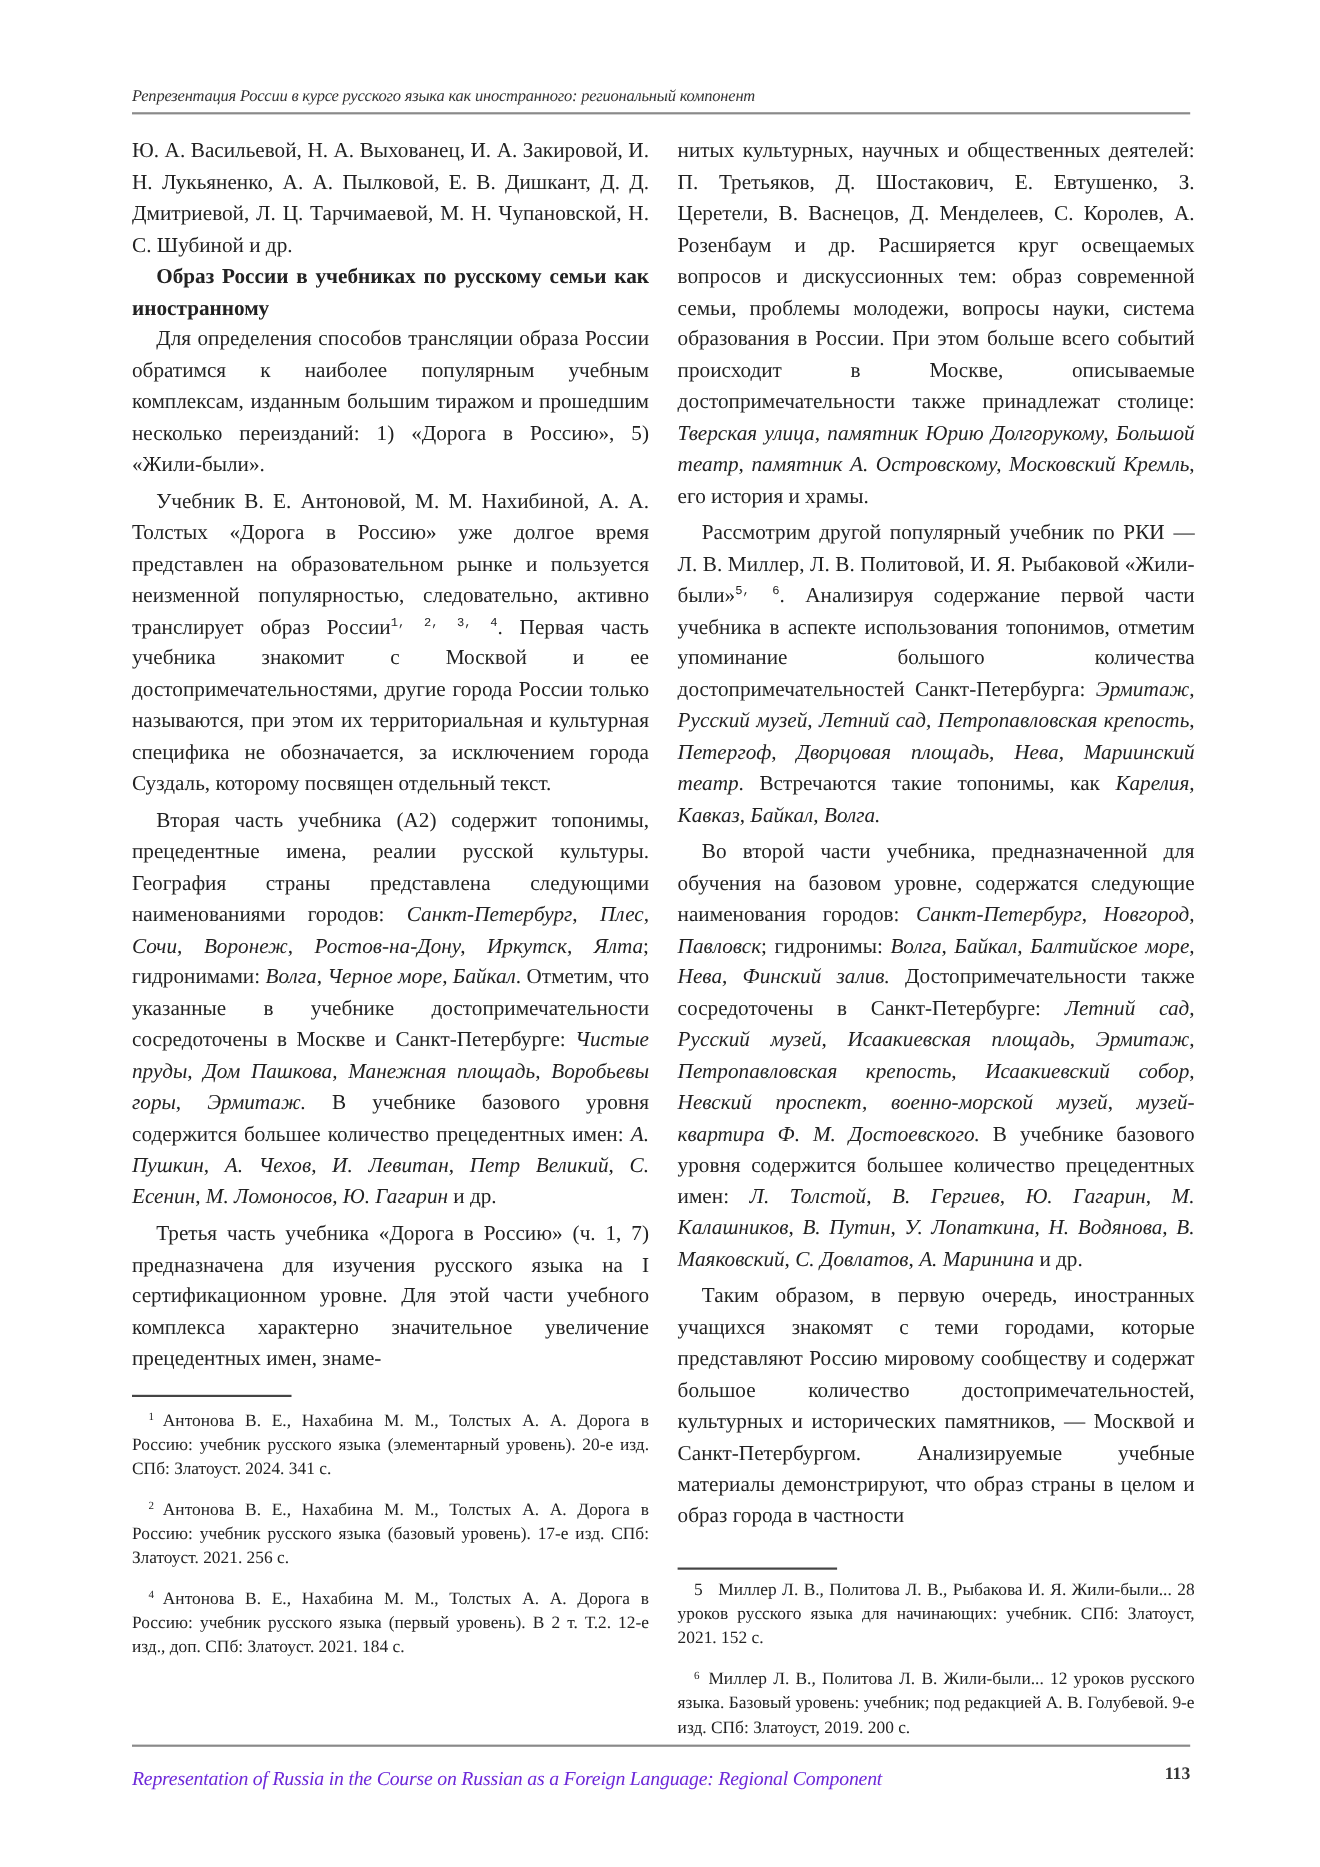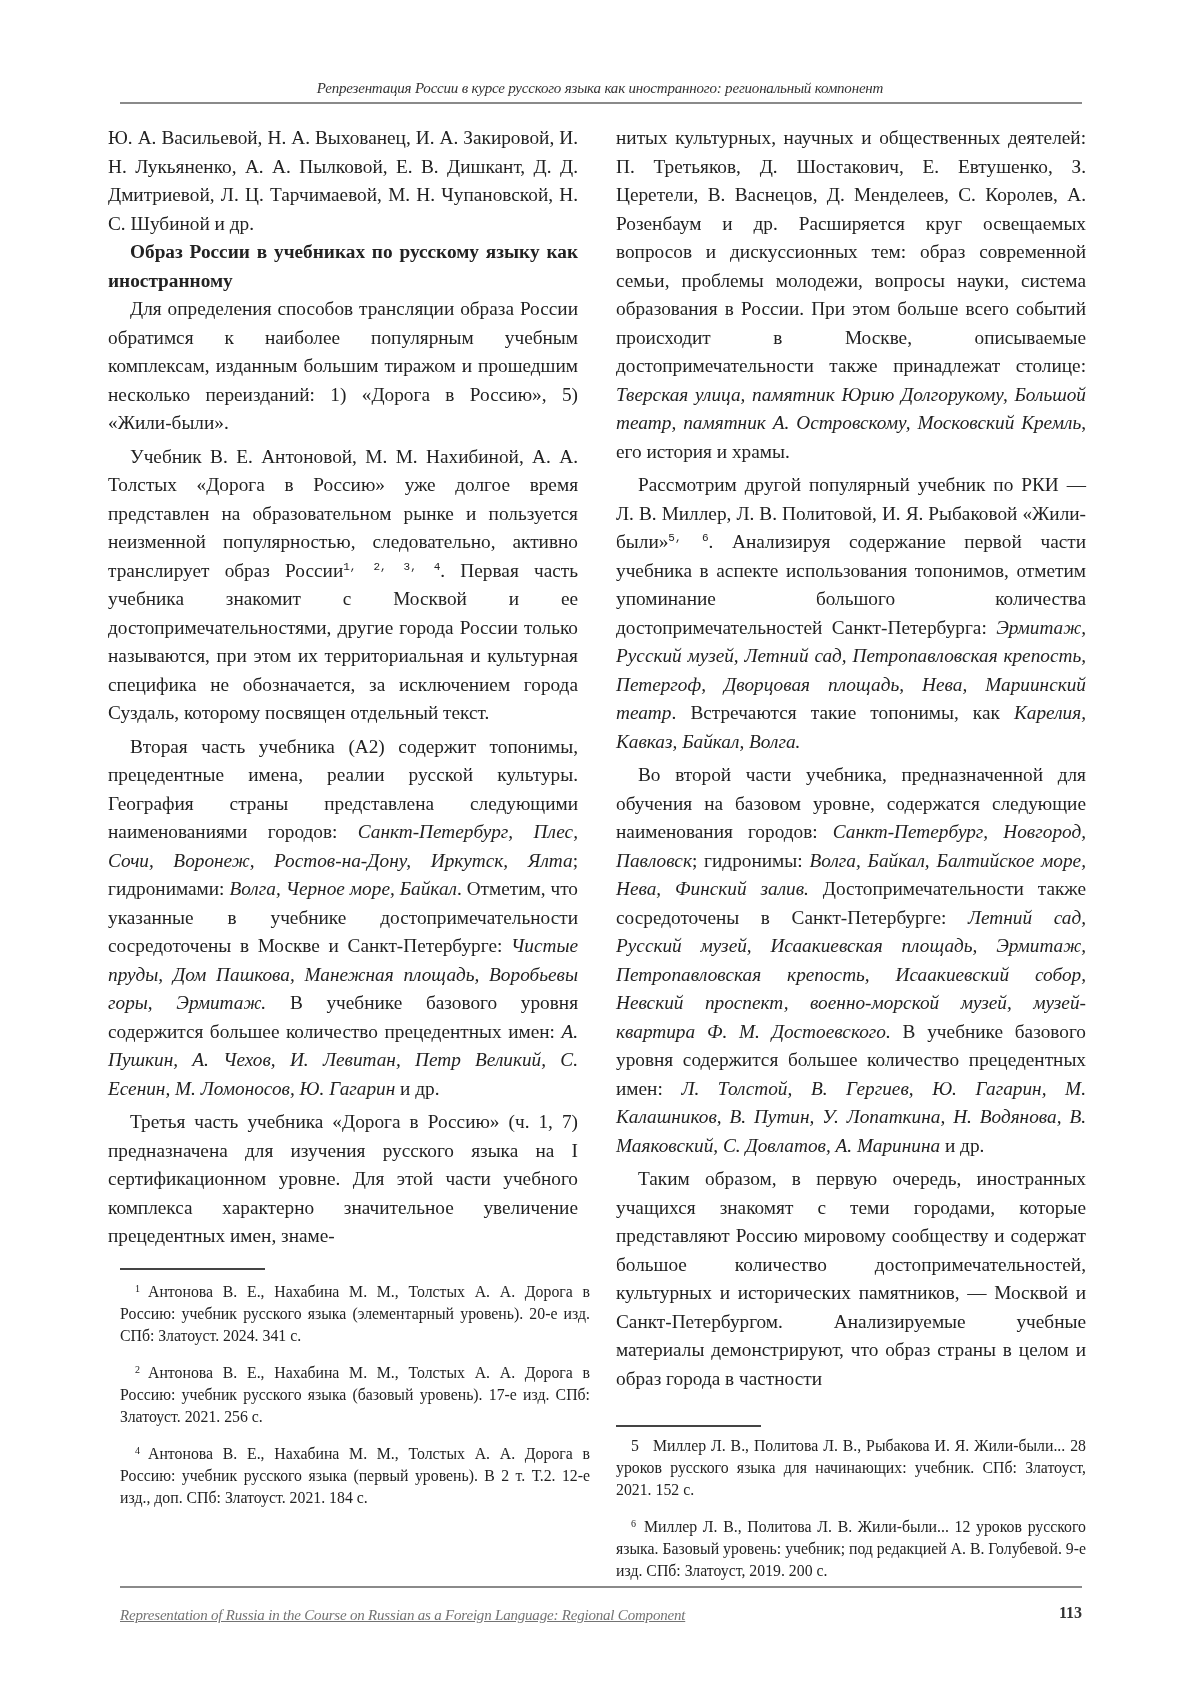--- a/index.html
+++ b/index.html
@@ -1,49 +1,49 @@
 <!DOCTYPE html>
 <html><head>
 <meta charset="utf-8">
 <style>
   html, body { margin: 0; padding: 0; background: #ffffff; }
   body { width: 1200px; height: 1697px; position: relative; overflow: hidden;
          font-family: "Liberation Serif", "DejaVu Serif", serif; color: #222; }
   .running-head { position: absolute; left: 120px; top: 80px; width: 960px;
-         font-style: italic; font-size: 15px; color: #333; letter-spacing: -0.2px; text-align: center; }
+         font-style: italic; font-size: 15px; color: #333; letter-spacing: -0.2px; }
   .head-rule { position: absolute; left: 120px; top: 102px; width: 962px; height: 2px; background: #8a8a8a; }
   .col { position: absolute; top: 124px; width: 470px; font-size: 19.3px; line-height: 28.5px; text-align: justify; }
-  .col-left { left: 108px; }
+  .col-left { left: 120px; }
   .col-right { left: 616px; }
   .col p { margin: 0; text-indent: 22px; }
   .col p.noindent { text-indent: 0; }
   .col p + p { margin-top: 5px; }
   .col h3 { font-size: 19.3px; font-weight: bold; margin: 0; text-indent: 22px; line-height: 28.5px; }
   .it { font-style: italic; }
   sup { font-size: 11px; line-height: 0; vertical-align: 7px; font-family: Liberation Mono, monospace; }
   .fn-rule { width: 145px; height: 1.5px; background: #444; margin: 0 0 8px 0; }
   .footnotes { position: absolute; width: 470px; font-size: 15.8px; line-height: 22px; text-align: justify; }
   .fn-left { left: 120px; top: 1268px; }
   .fn-right { left: 616px; top: 1425px; font-family: Liberation Serif, serif; }
   .footnotes p { margin: 0 0 12px 0; text-indent: 15px; }
   .fn-num { font-size: 10px; vertical-align: 5px; margin-right: 8px; }
   .fn-num.big { font-size: 15.8px; vertical-align: 0; margin-right: 14px; }
   .foot-rule { position: absolute; left: 120px; top: 1586px; width: 962px; height: 2px; background: #8a8a8a; }
-  .running-foot { position: absolute; left: 120px; top: 1607px; font-style: italic; font-size: 15px; color: #737373; letter-spacing: -0.2px; text-decoration: underline; }
+  .running-foot { position: absolute; left: 120px; top: 1607px; font-style: italic; font-size: 18px; color: #6d28d9; letter-spacing: -0.2px; }
   .page-num { position: absolute; right: 118px; top: 1604px; font-size: 16px; color: #333; font-weight: bold; }
 </style>
 </head>
 <body>
 
 <div class="running-head">Репрезентация России в курсе русского языка как иностранного: региональный компонент</div>
 <div class="head-rule"></div>
 
 <div class="col col-left">
   <p class="noindent">Ю. А. Васильевой, Н. А. Выхованец, И. А. Закировой, И. Н. Лукьяненко, А. А. Пылковой, Е. В. Дишкант, Д. Д. Дмитриевой, Л. Ц. Тарчимаевой, М. Н. Чупановской, Н. С. Шубиной и др.</p>
-  <h3>Образ России в учебниках по русскому языку как иностранному</h3>
+  <h3>Образ России в учебниках по русскому семьи как иностранному</h3>
   <p>Для определения способов трансляции образа России обратимся к наиболее популярным учебным комплексам, изданным большим тиражом и прошедшим несколько переизданий: 1) «Дорога в Россию», 5) «Жили-были».</p>
   <p><span>Учебник В. Е. Антоновой, М. М. Нахибиной, А. А. Толстых «Дорога в Россию» уже долгое время представлен на образовательном рынке и пользуется неизменной популярностью, следовательно, активно транслирует образ России</span><sup>1, 2, 3, 4</sup><span>. Первая часть учебника знакомит с Москвой и ее достопримечательностями, другие города России только называются, при этом их территориальная и культурная специфика не обозначается, за исключением города Суздаль, которому посвящен отдельный текст.</span></p>
   <p><span>Вторая часть учебника (А2) содержит топонимы, прецедентные имена, реалии русской культуры. География страны представлена следующими наименованиями городов: </span><span class="it">Санкт-Петербург, Плес, Сочи, Воронеж, Ростов-на-Дону, Иркутск, Ялта</span><span>; гидронимами: </span><span class="it">Волга, Черное море, Байкал</span><span>. Отметим, что указанные в учебнике достопримечательности сосредоточены в Москве и Санкт-Петербурге: </span><span class="it">Чистые пруды, Дом Пашкова, Манежная площадь, Воробьевы горы, Эрмитаж.</span><span> В учебнике базового уровня содержится большее количество прецедентных имен: </span><span class="it">А. Пушкин, А. Чехов, И. Левитан, Петр Великий, С. Есенин, М. Ломоносов, Ю. Гагарин</span><span> и др.</span></p>
   <p>Третья часть учебника «Дорога в Россию» (ч. 1, 7) предназначена для изучения русского языка на I сертификационном уровне. Для этой части учебного комплекса характерно значительное увеличение прецедентных имен, знаме-</p>
 </div>
 
 <div class="col col-right">
   <p class="noindent"><span>нитых культурных, научных и общественных деятелей: П. Третьяков, Д. Шостакович, Е. Евтушенко, З. Церетели, В. Васнецов, Д. Менделеев, С. Королев, А. Розенбаум и др. Расширяется круг освещаемых вопросов и дискуссионных тем: образ современной семьи, проблемы молодежи, вопросы науки, система образования в России. При этом больше всего событий происходит в Москве, описываемые достопримечательности также принадлежат столице: </span><span class="it">Тверская улица, памятник Юрию Долгорукому, Большой театр, памятник А. Островскому, Московский Кремль</span><span>, его история и храмы.</span></p>
   <p><span>Рассмотрим другой популярный учебник по РКИ — Л. В. Миллер, Л. В. Политовой, И. Я. Рыбаковой «Жили-были»</span><sup>5, 6</sup><span>. Анализируя содержание первой части учебника в аспекте использования топонимов, отметим упоминание большого количества достопримечательностей Санкт-Петербурга: </span><span class="it">Эрмитаж, Русский музей, Летний сад, Петропавловская крепость, Петергоф, Дворцовая площадь, Нева, Мариинский театр</span><span>. Встречаются такие топонимы, как </span><span class="it">Карелия, Кавказ, Байкал, Волга.</span></p>
   <p><span>Во второй части учебника, предназначенной для обучения на базовом уровне, содержатся следующие наименования городов: </span><span class="it">Санкт-Петербург, Новгород, Павловск</span><span>; гидронимы: </span><span class="it">Волга, Байкал, Балтийское море, Нева, Финский залив.</span><span> Достопримечательности также сосредоточены в Санкт-Петербурге: </span><span class="it">Летний сад, Русский музей, Исаакиевская площадь, Эрмитаж, Петропавловская крепость, Исаакиевский собор, Невский проспект, военно-морской музей, музей-квартира Ф. М. Достоевского.</span><span> В учебнике базового уровня содержится большее количество прецедентных имен: </span><span class="it">Л. Толстой, В. Гергиев, Ю. Гагарин, М. Калашников, В. Путин, У. Лопаткина, Н. Водянова, В. Маяковский, С. Довлатов, А. Маринина</span><span> и др.</span></p>

